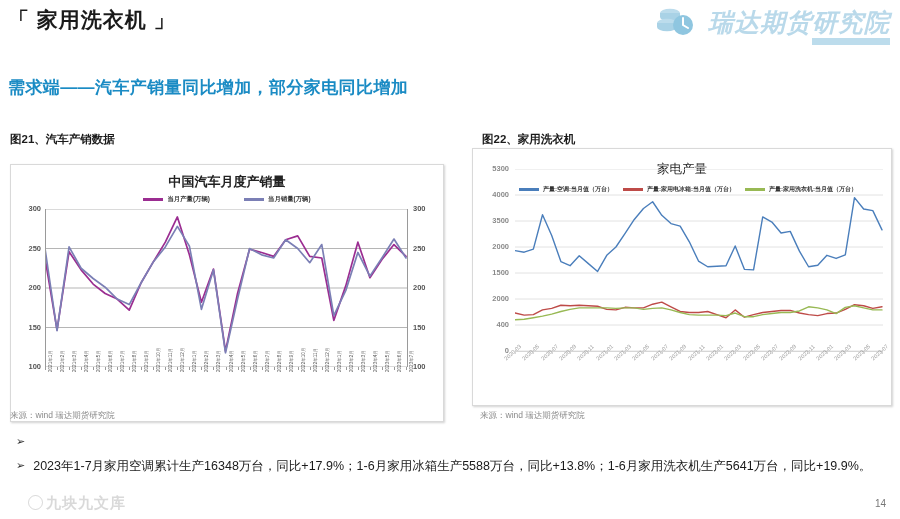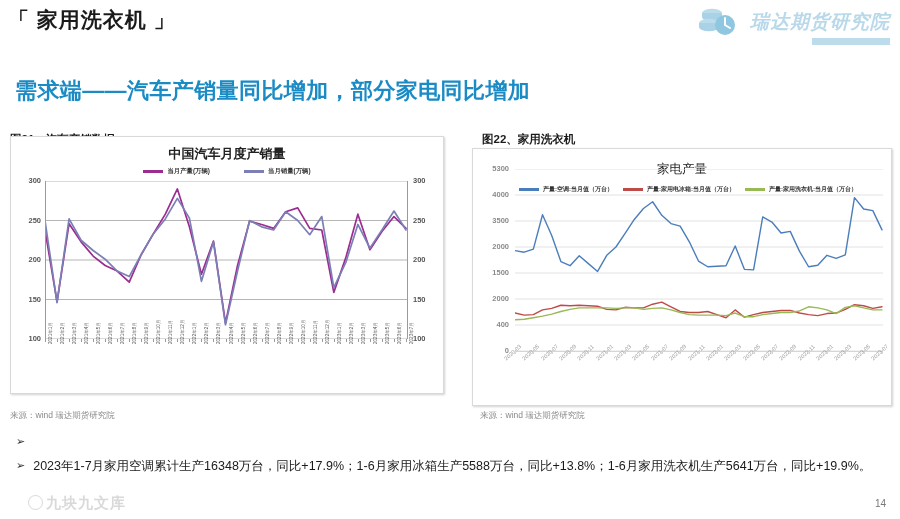--- a/index.html
+++ b/index.html
@@ -17,50 +17,50 @@
     position:absolute; left:8px; top:6px;
     font-size:21px; font-weight:bold; color:#1a1a1a;
     letter-spacing:1px; white-space:nowrap;
   }
   .logo-wrap {
     position:absolute; right:10px; top:5px;
     display:flex; align-items:center; gap:7px;
   }
   .logo-mark { width:46px; height:34px; position:relative; }
   .logo-text {
-    font-size:19px; font-weight:bold; color:#b9d9ea;
+    font-size:25px; font-weight:bold; color:#b9d9ea;
     font-style:italic; letter-spacing:1px; white-space:nowrap;
   }
   .logo-underline {
     position:absolute; right:10px; top:38px;
     width:78px; height:7px; background:#bcdcec;
   }
 
   .section-head {
-    position:absolute; left:15px; top:76px;
-    font-size:22px; font-weight:bold; color:#1a8bc4;
+    position:absolute; left:8px; top:76px;
+    font-size:17px; font-weight:bold; color:#1a8bc4;
     white-space:nowrap; letter-spacing:0.4px;
   }
 
   
   .fig-caption {
     position:absolute; font-size:11.5px; font-weight:bold; color:#1b1b1b;
     white-space:nowrap;
   }
   #cap-left  { left:10px;  top:132px; }
   #cap-right { left:482px; top:132px; }
 
   
   .chart-panel {
     position:absolute;
     background:#ffffff;
     border:1px solid #d9d9d9;
     box-shadow:1px 1px 2px rgba(0,0,0,0.18);
   }
-  #panel-left  { left:10px;  top:136px; width:434px; height:258px; }
+  #panel-left  { left:10px;  top:164px; width:434px; height:258px; }
   #panel-right { left:472px; top:148px; width:420px; height:258px; }
 
   .chart-title {
     position:absolute; left:0; right:0; text-align:center;
     font-size:13px; font-weight:bold; color:#222;
     white-space:nowrap;
   }
   #title-left  { top:8px; }
   #title-right { top:12px; font-size:12.5px; font-weight:normal; }
 

